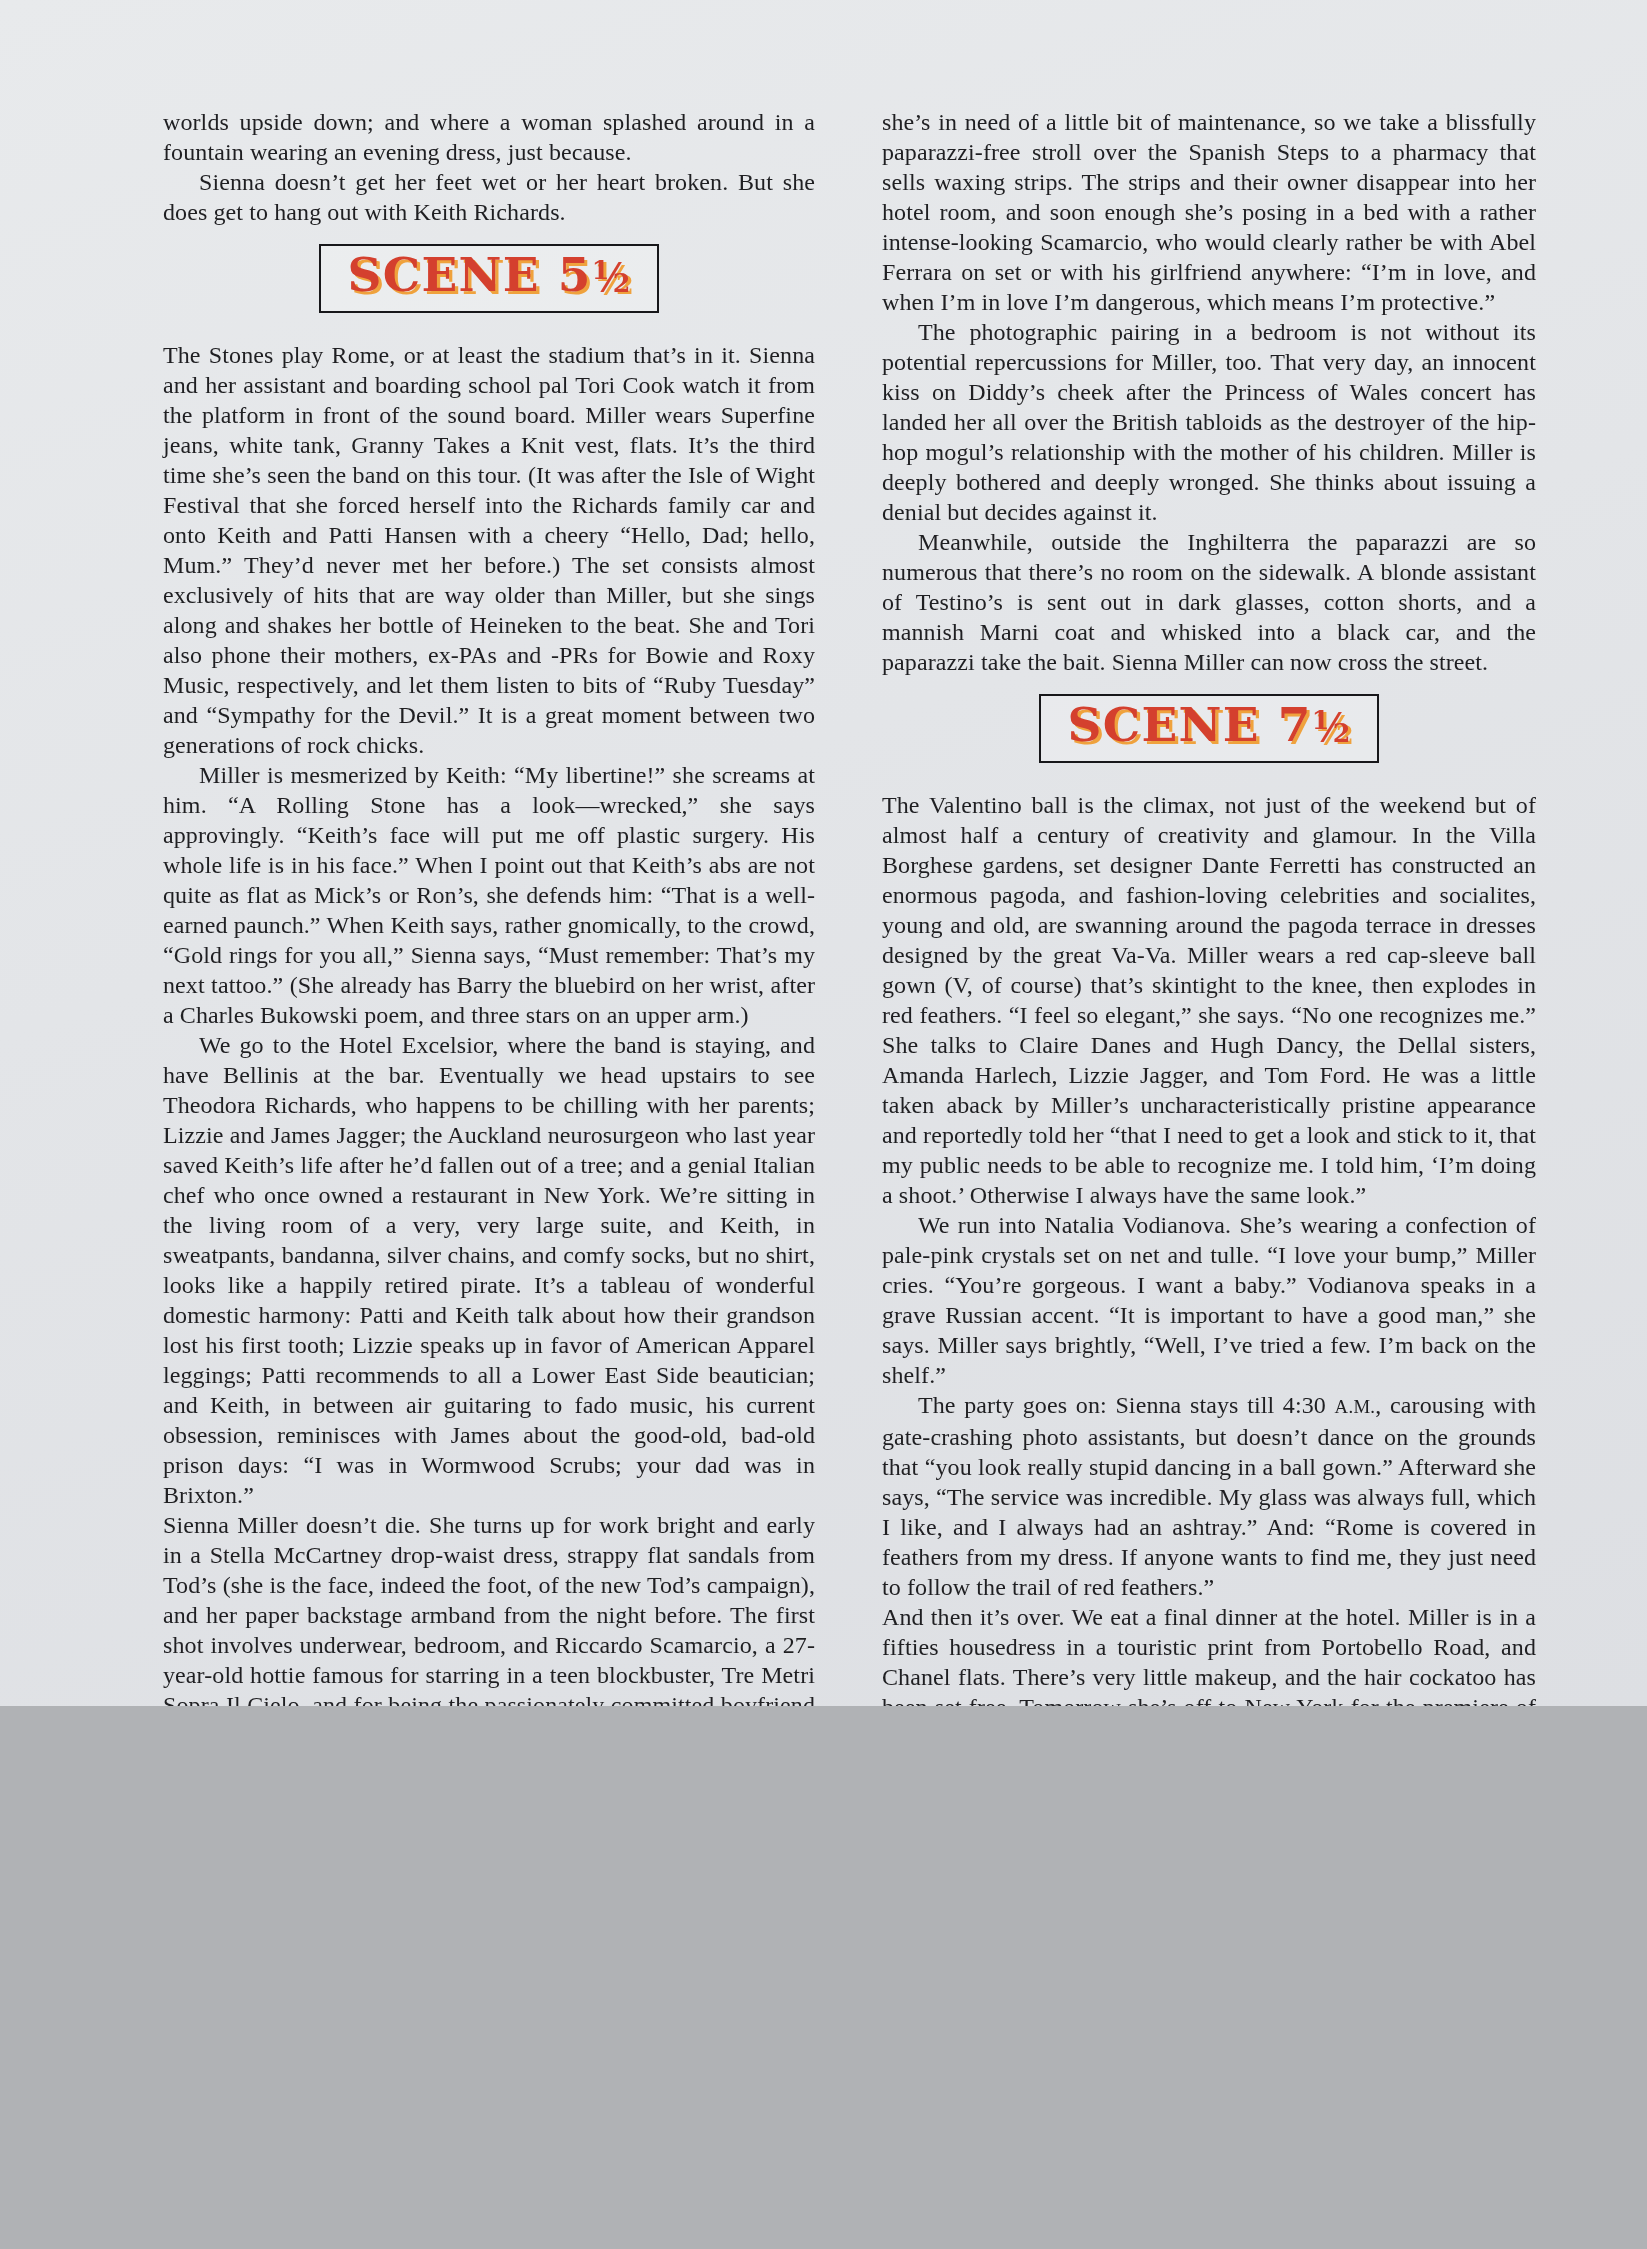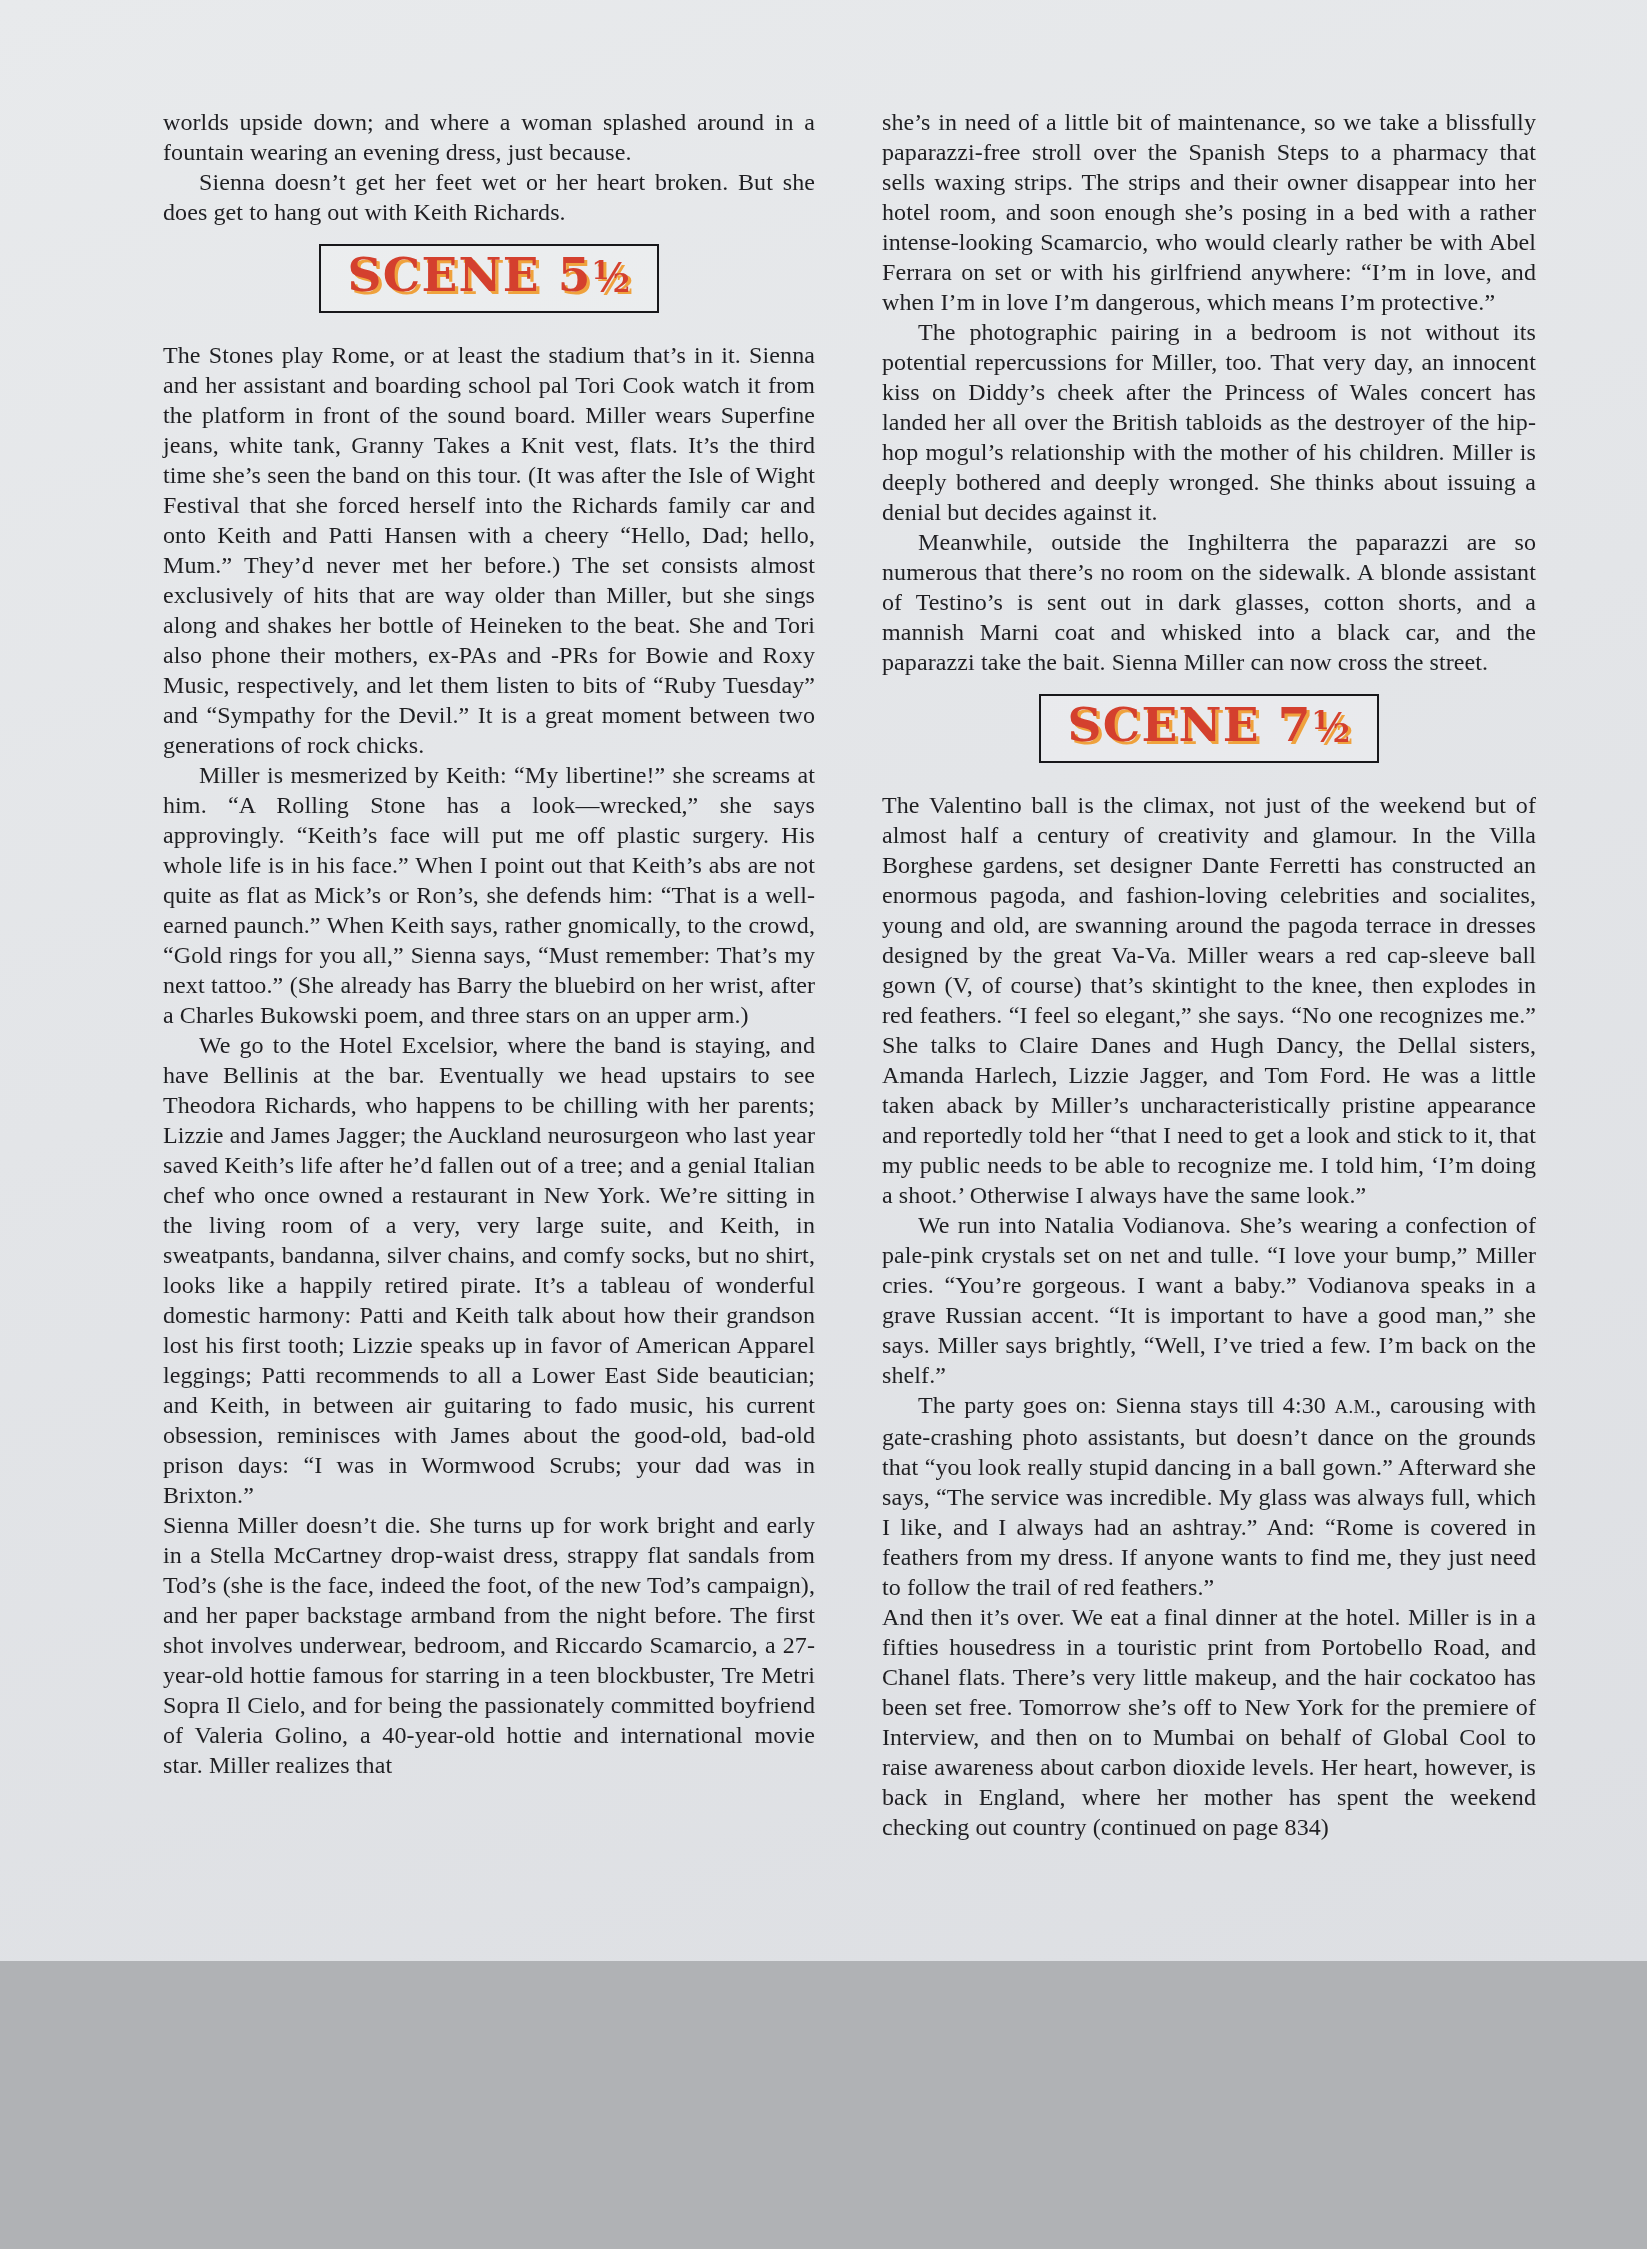--- a/index.html
+++ b/index.html
@@ -1,19 +1,19 @@
 <!DOCTYPE html>
 <html style="font-size:10px"><head>
 <meta charset="utf-8">
 <style>
   html,body{margin:0;padding:0;}
   body{background:#b0b2b5;}
   .page{
     position:relative;
-    width:1648px;height:1961px;
+    width:1648px;height:1706px;
     background:linear-gradient(160deg,#e8eaec 0%,#e3e5e8 45%,#dddfe3 100%);
     overflow:hidden;
     font-family:"Liberation Serif", serif;
   }
   .col{
     position:absolute;
     top:107px;
     width:652px;
     text-align:justify;
     color:#1f1f22;

